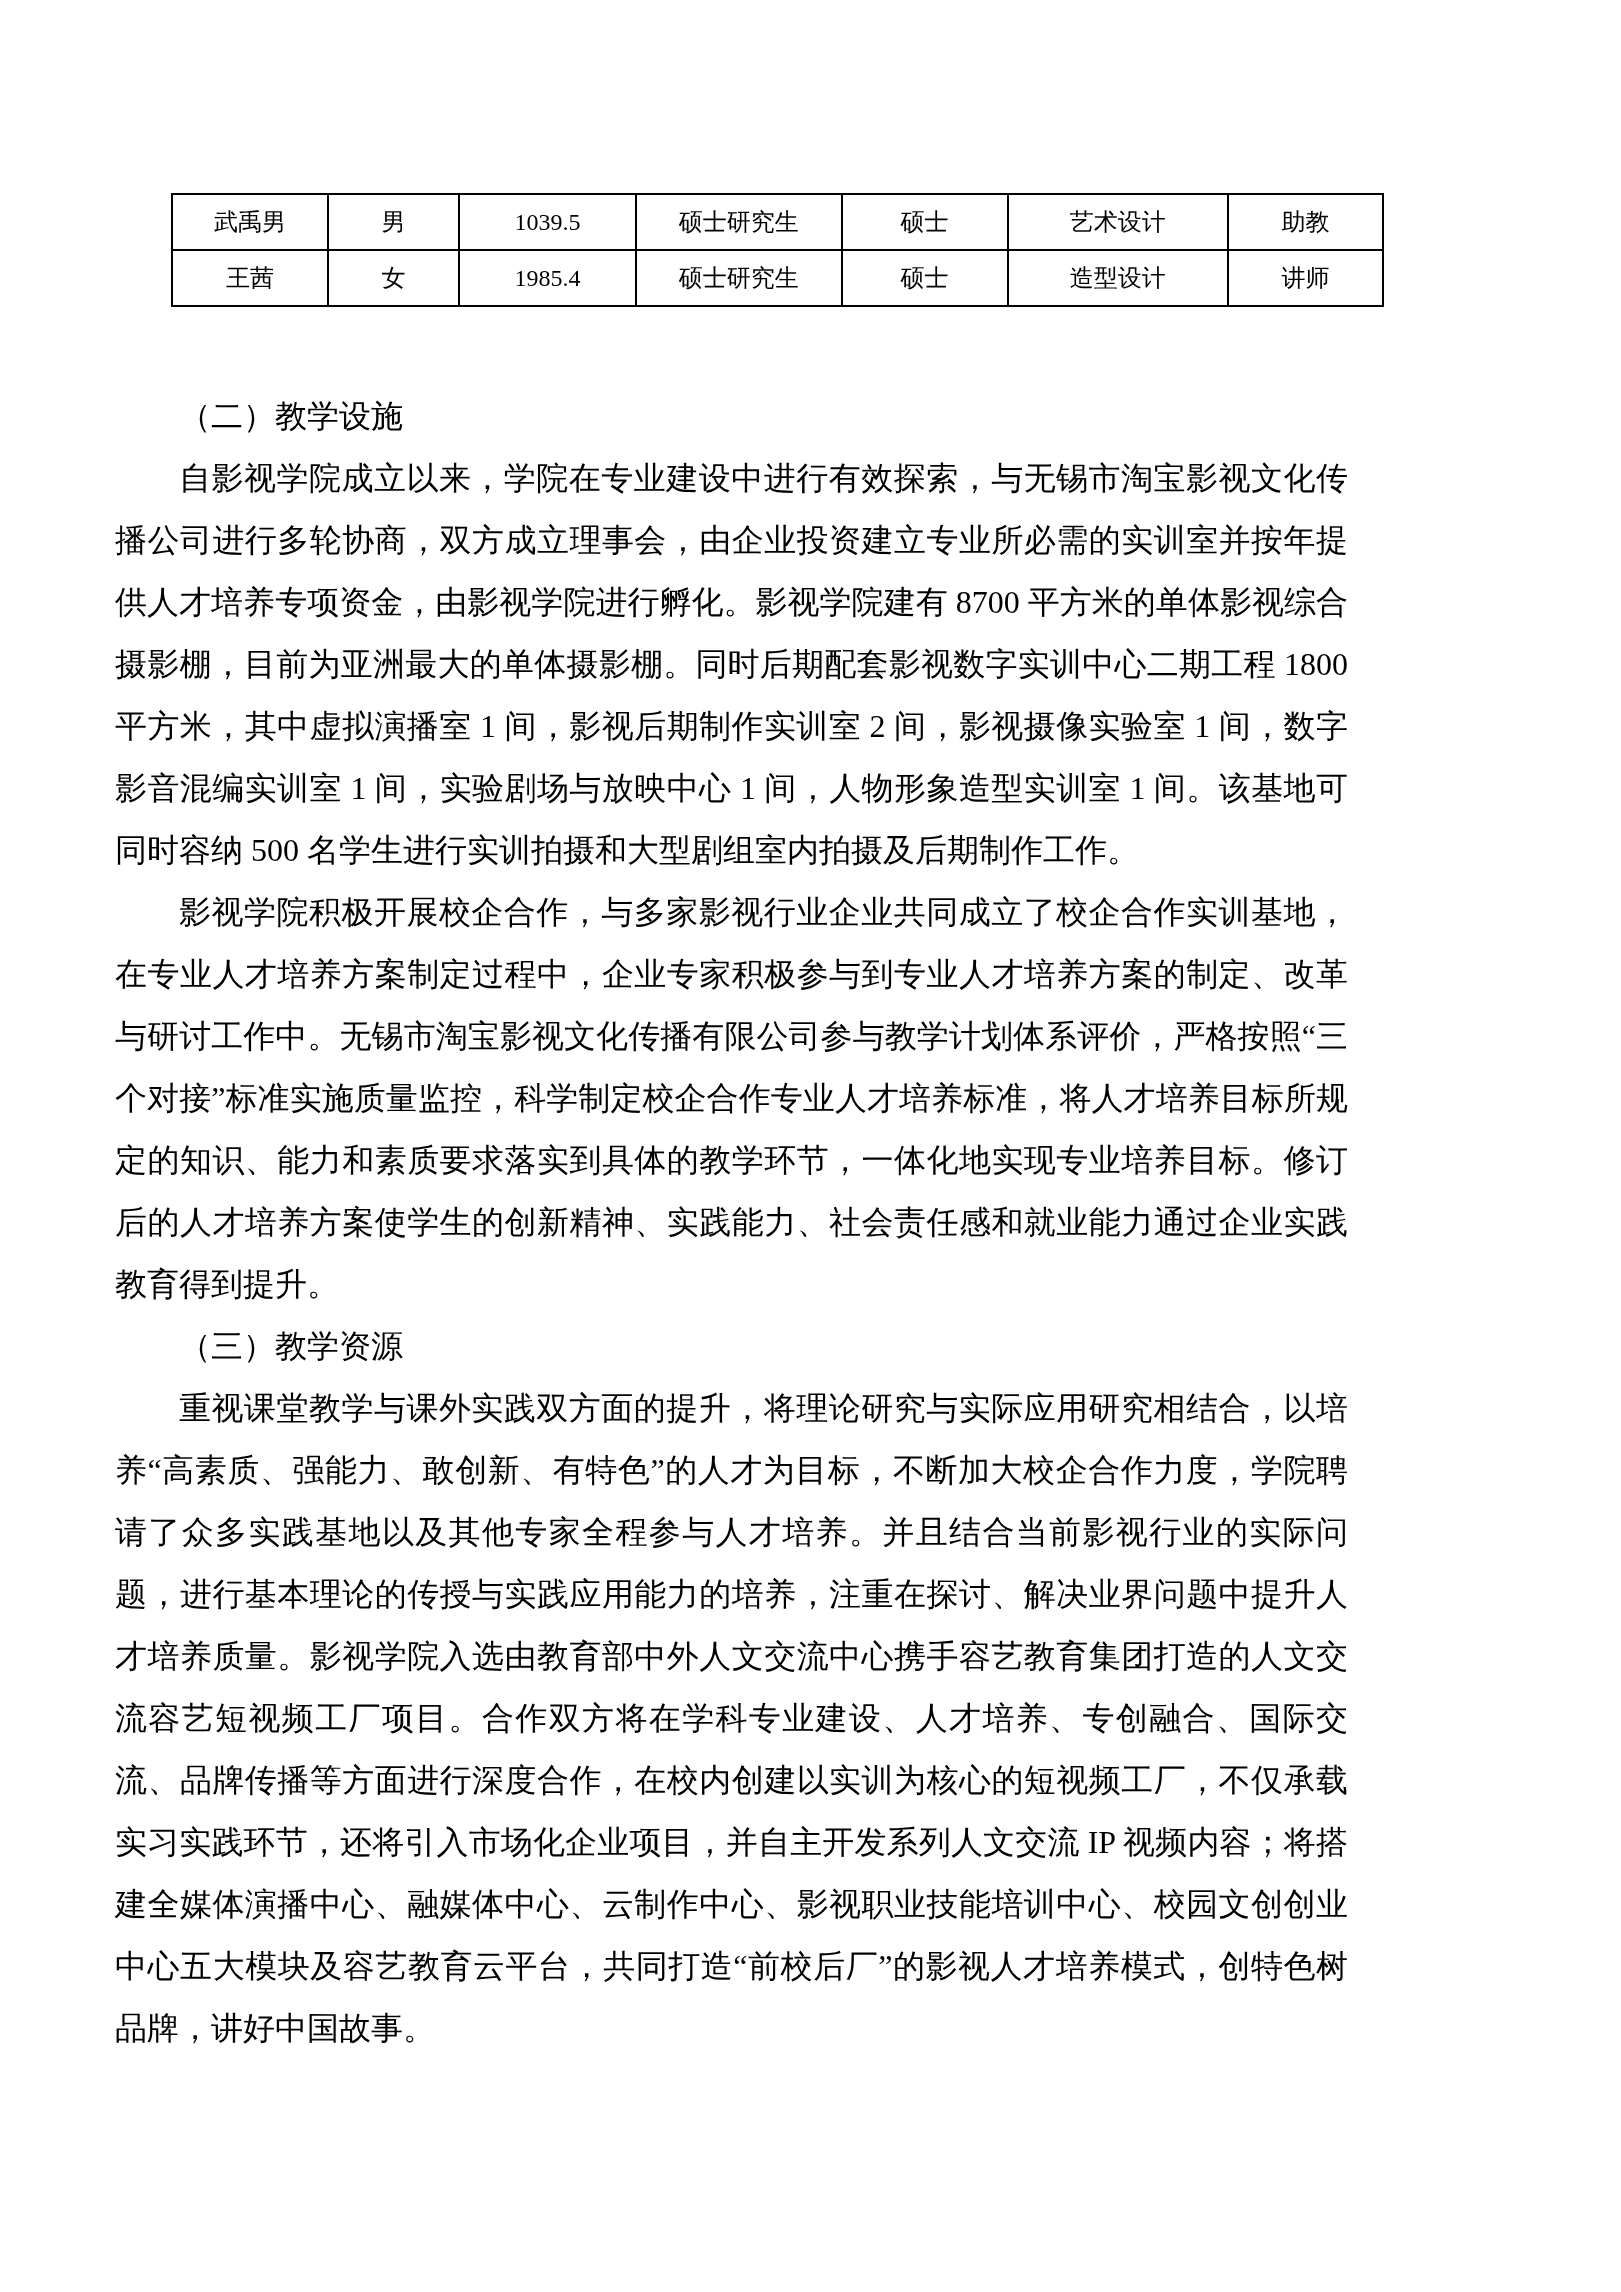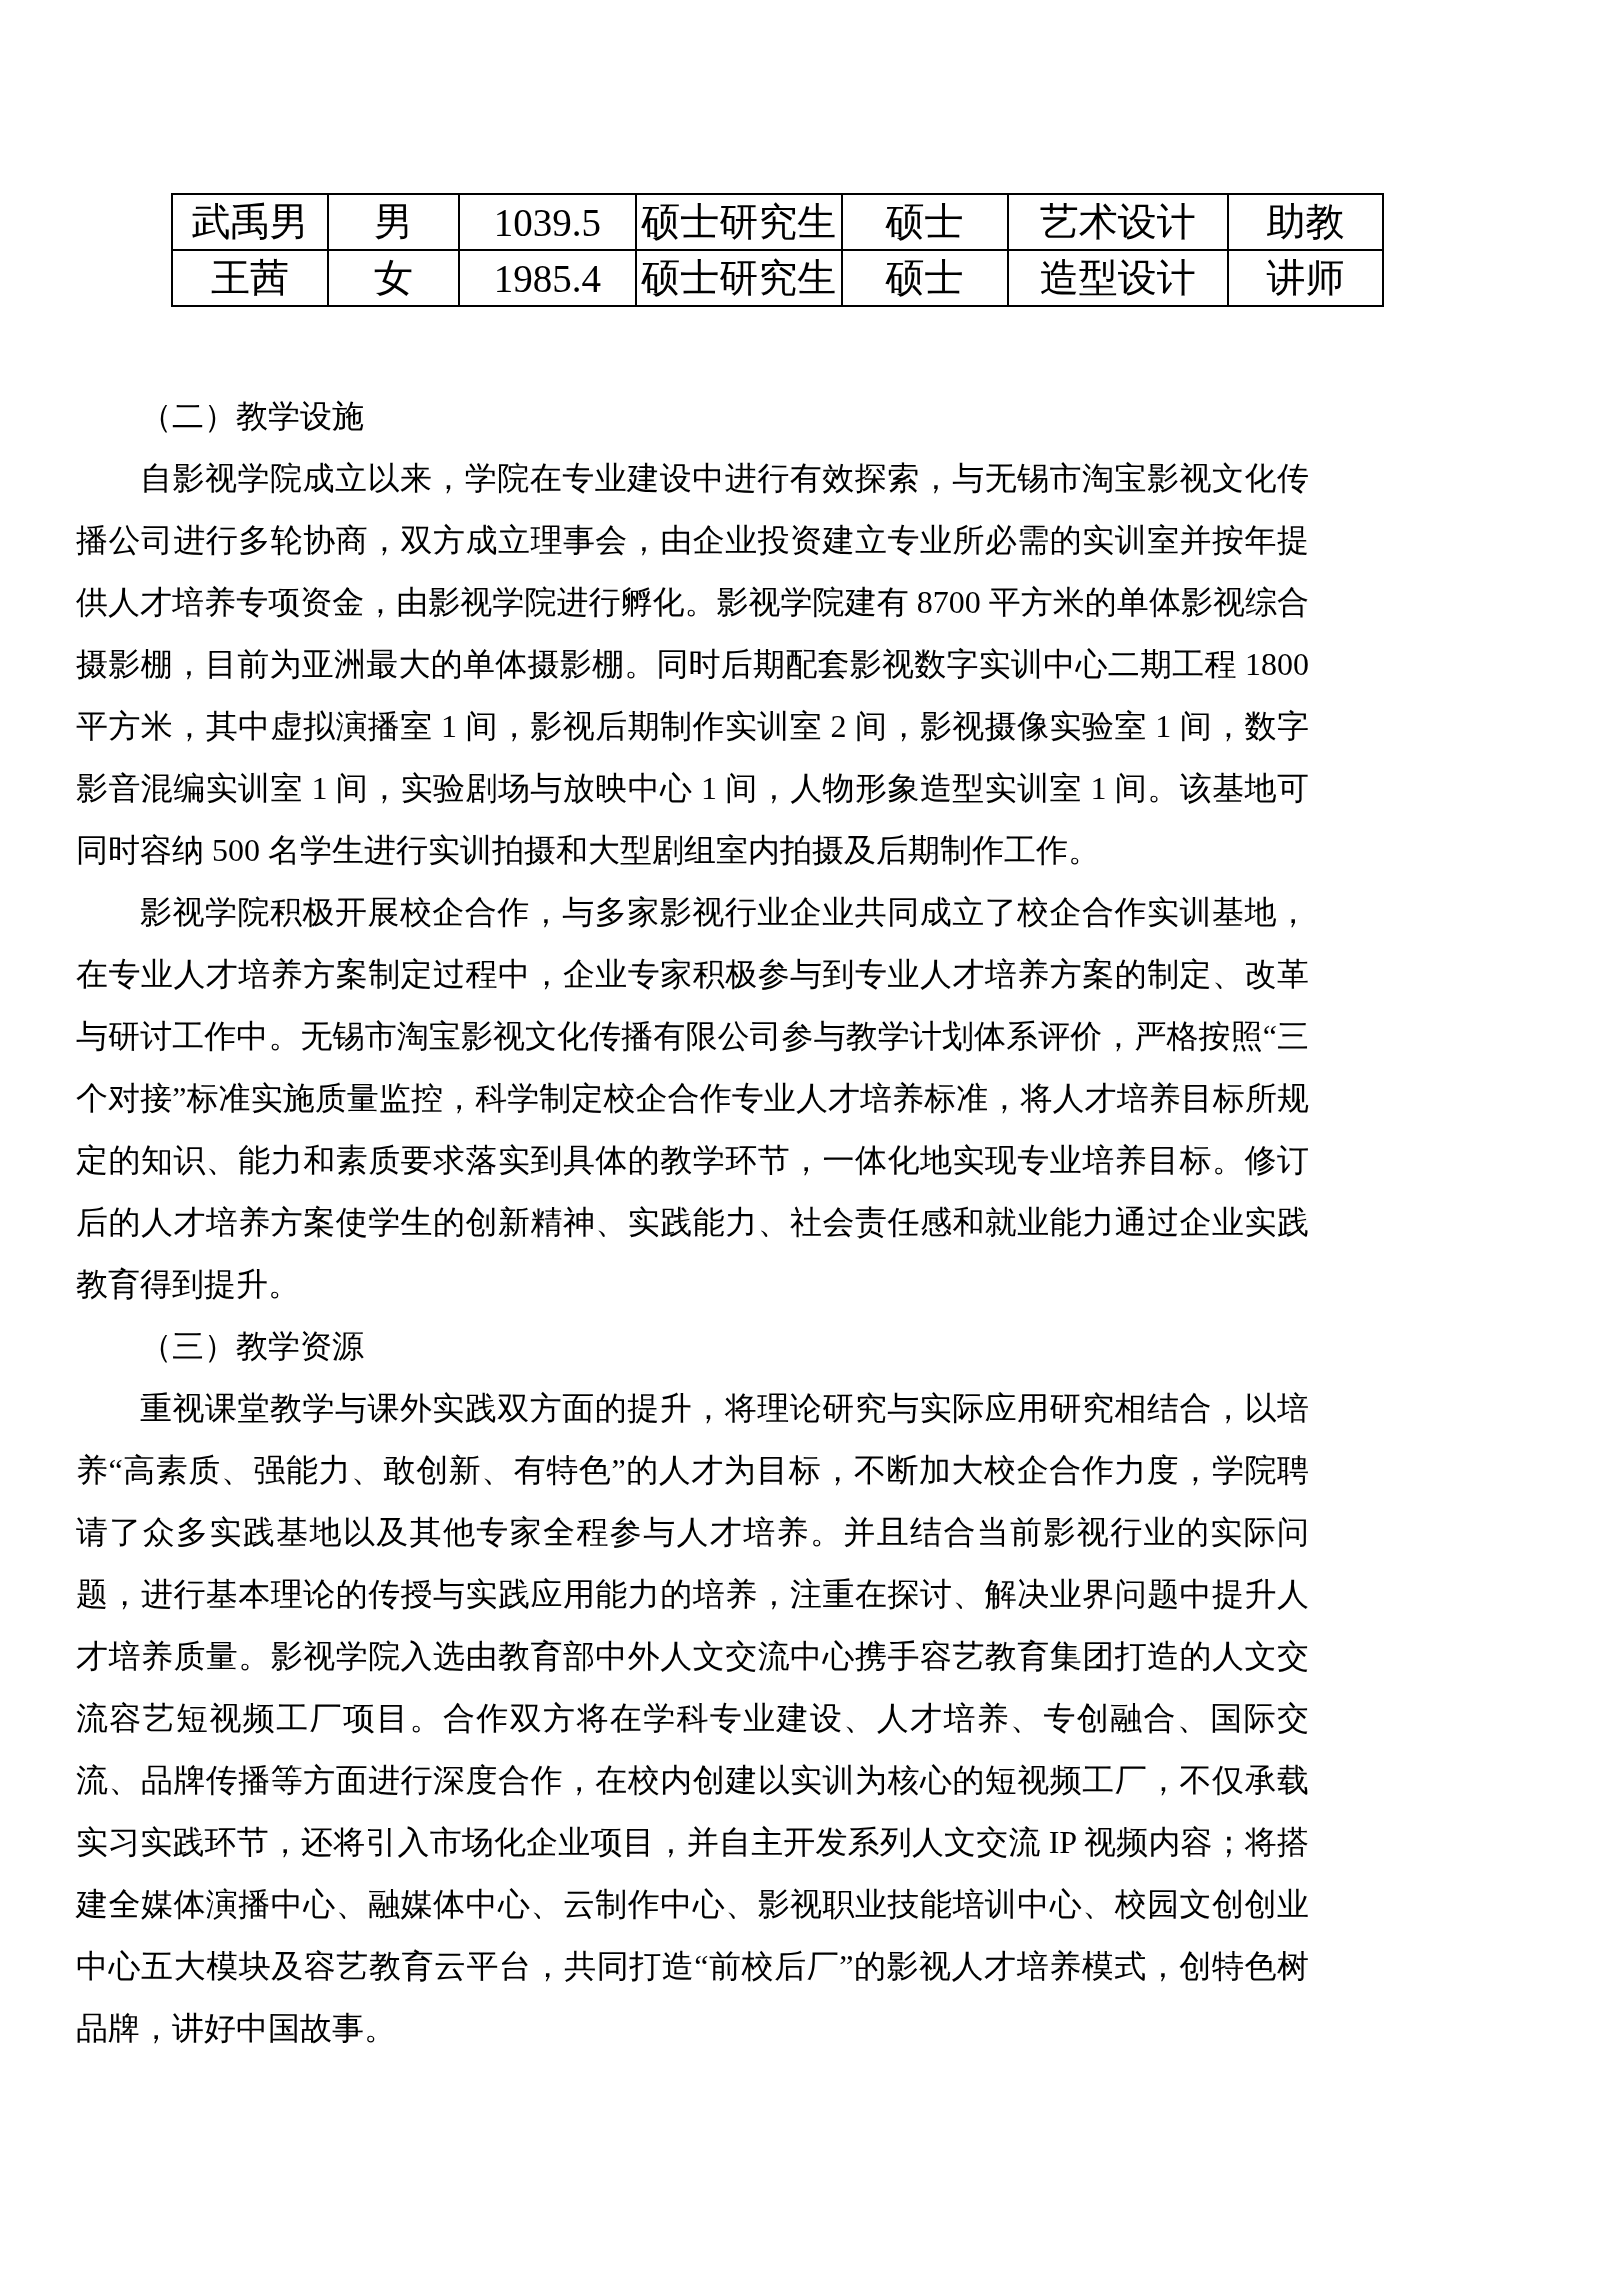--- a/index.html
+++ b/index.html
@@ -21,28 +21,28 @@
     table-layout: fixed;
     width: 1213px;
     margin-left: 171px;
     margin-top: 193px;
   }
   .doc-table td {
     border: 2px solid #000000;
     height: 54px;
     text-align: center;
     vertical-align: middle;
-    font-size: 39px;
+    font-size: 24px;
     padding: 0 3.9px;
     overflow: hidden;
     white-space: nowrap;
   }
   .body-text {
     width: 1233px;
-    margin-left: 76px;
+    margin-left: 115px;
     margin-right: 203px;
   }
   .para {
     margin: 0;
     font-size: 32px;
     line-height: 62px;
     text-align: justify;
     text-indent: 2em;
     word-break: break-all;
   }

